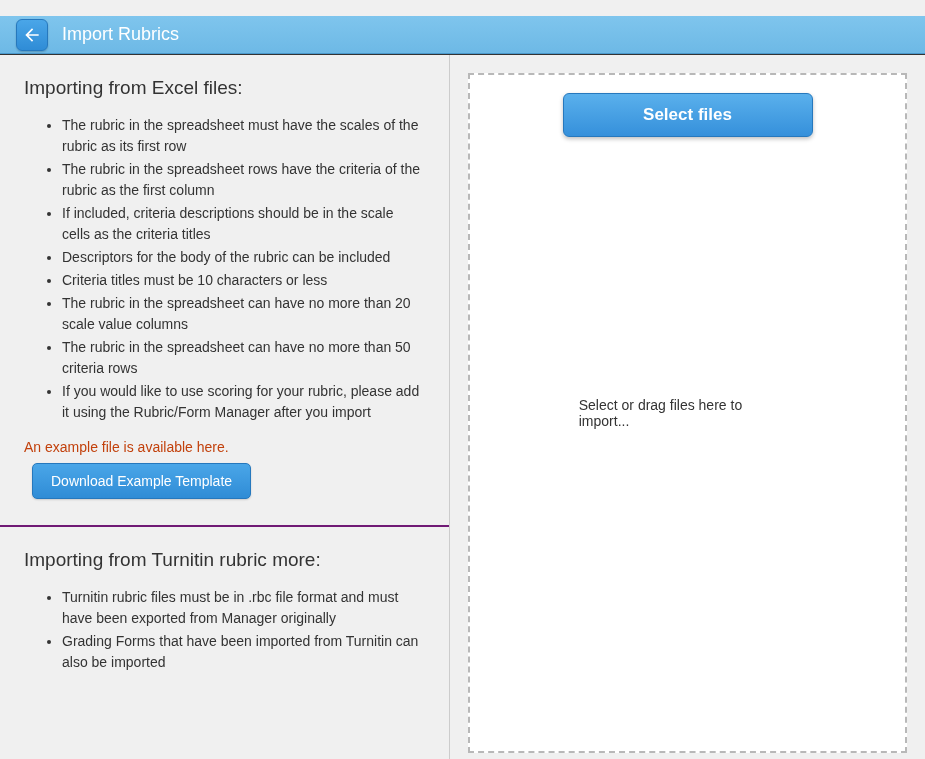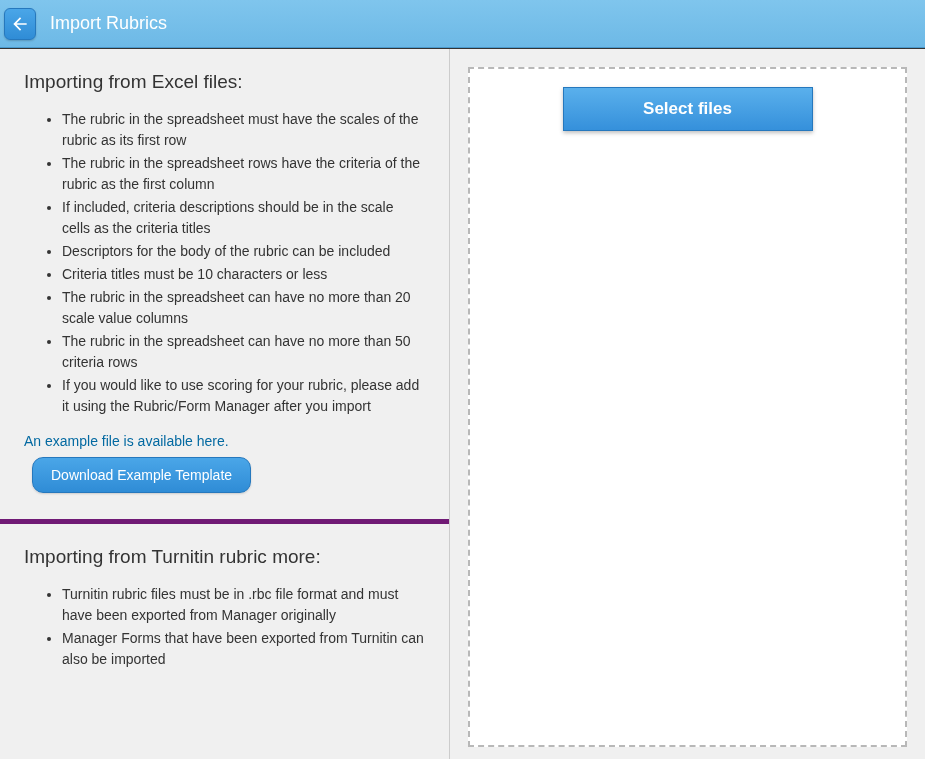--- a/index.html
+++ b/index.html
@@ -9,25 +9,26 @@
     }
     body {
       font-family: Arial, Helvetica, sans-serif;
       background: #f0f0f0;
       width: 925px;
       height: 759px;
       overflow: hidden;
     }
     .header {
       background: linear-gradient(to bottom, #7fc5ed, #6db9e6);
-      height: 48px;
+      height: 38px;
       display: flex;
       align-items: center;
-      padding: 0 4px;
+      padding: 0 16px;
       border-bottom: 1px solid #4a99cc;
+      margin-top: 16px;
     }
     .back-btn {
       width: 32px;
       height: 32px;
       background: linear-gradient(to bottom, #4aa6e8, #2f8cd6);
       border: 1px solid #2678bd;
       border-radius: 6px;
       display: flex;
       align-items: center;
       justify-content: center;
@@ -51,21 +52,21 @@
       border-top: 1px solid #333;
     }
     .left-panel {
       width: 450px;
       background: #f0f0f0;
       overflow-y: auto;
       border-right: 1px solid #ccc;
     }
     .section {
       padding: 22px 24px 26px 24px;
-      border-bottom: 5px solid #701a75;
+      border-bottom: 2px solid #701a75;
     }
     .section:last-child {
       border-bottom: none;
     }
     .section-title {
       font-size: 19px;
       color: #333;
       font-weight: 400;
       margin-bottom: 16px;
     }
@@ -75,27 +76,27 @@
       margin-bottom: 16px;
     }
     .section li {
       font-size: 14px;
       color: #333;
       line-height: 1.5;
       margin-bottom: 2px;
     }
     .example-text {
       font-size: 14px;
-      color: #0369a1;
+      color: #c2410c;
       margin-bottom: 8px;
     }
     .blue-btn {
       background: linear-gradient(to bottom, #4aa6e8, #2f8cd6);
       border: 1px solid #2678bd;
-      border-radius: 11px;
+      border-radius: 5px;
       color: #fff;
       font-size: 14px;
       padding: 9px 18px;
       cursor: pointer;
       box-shadow: 0 1px 2px rgba(0,0,0,0.15);
       margin-left: 8px;
     }
     .right-panel {
       flex: 1;
       background: #f0f0f0;
@@ -108,21 +109,21 @@
       background: #fff;
       display: flex;
       flex-direction: column;
       align-items: center;
       padding-top: 18px;
       position: relative;
     }
     .select-files-btn {
       background: linear-gradient(to bottom, #5ab0ec, #3590db);
       border: 1px solid #2678bd;
-      border-radius: 0;
+      border-radius: 6px;
       color: #fff;
       font-size: 17px;
       font-weight: bold;
       width: 250px;
       padding: 11px 0;
       cursor: pointer;
       box-shadow: 0 2px 4px rgba(0,0,0,0.25);
     }
     .dropzone-text {
       font-size: 14px;
@@ -161,24 +162,25 @@
         <li>If you would like to use scoring for your rubric, please add it using the Rubric/Form Manager after you import</li>
       </ul>
       <p class="example-text">An example file is available here.</p>
       <button class="blue-btn">Download Example Template</button>
     </div>
 
     <div class="section">
       <h2 class="section-title">Importing from Turnitin rubric more:</h2>
       <ul>
         <li>Turnitin rubric files must be in .rbc file format and must have been exported from Manager originally</li>
-        <li>Manager Forms that have been exported from Turnitin can also be imported</li>
+        <li>Grading Forms that have been imported from Turnitin can also be imported</li>
       </ul>
     </div>
 
   </div>
 
   <div class="right-panel">
     <div class="dropzone">
       <button class="select-files-btn">Select files</button>
+      <div class="dropzone-text">Select or drag files here to import...</div>
     </div>
   </div>
 </div>
 
 </body></html>

